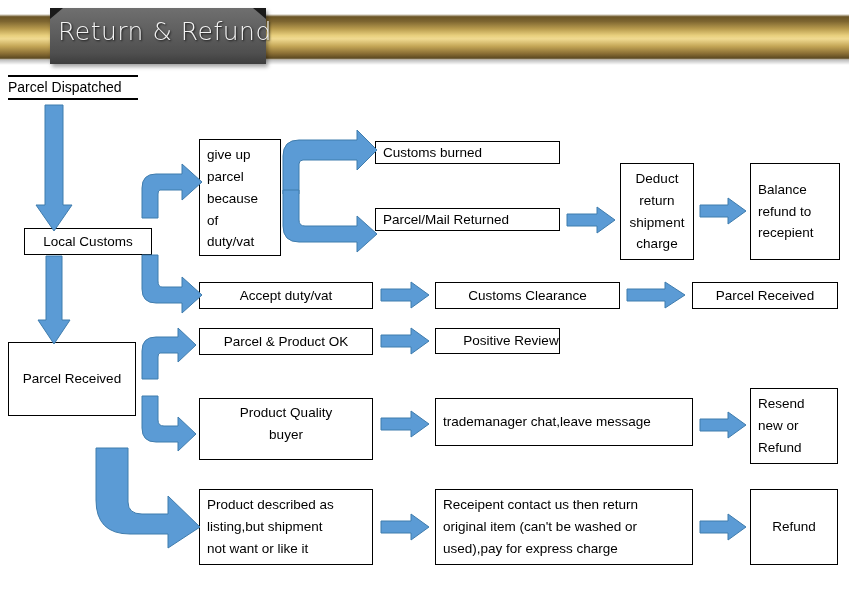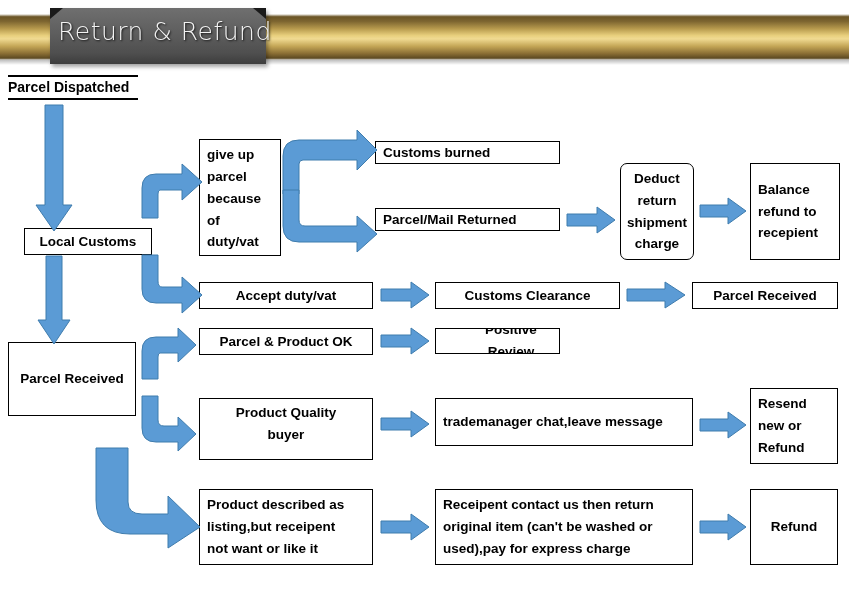--- a/index.html
+++ b/index.html
@@ -77,21 +77,21 @@
     white-space: nowrap;
   }
 
   
   .node {
     position: absolute;
     box-sizing: border-box;
     border: 1.5px solid #000000;
     background: #ffffff;
     color: #000000;
-    font-weight: bold;
+    font-weight: normal;
     font-size: 13.5px;
     line-height: 1.62;
     display: flex;
     align-items: center;
     justify-content: center;
     text-align: center;
     overflow: hidden;
   }
   .node.left   { justify-content: flex-start; text-align: left; padding-left: 7px; }
   .node.topal  { align-items: flex-start; }
@@ -142,21 +142,21 @@
 </div>
 
 <div class="node left" style="left:375px; top:141px; width:185px; height:23px;">
   <span class="ln">Customs burned</span>
 </div>
 
 <div class="node left" style="left:375px; top:208px; width:185px; height:23px;">
   <span class="ln">Parcel/Mail Returned</span>
 </div>
 
-<div class="node" style="left:620px; top:163px; width:74px; height:97px;border-radius:7px;">
+<div class="node" style="left:620px; top:163px; width:74px; height:97px;">
   <div style="width:100%">
     <span class="ln">Deduct</span>
     <span class="ln">return</span>
     <span class="ln">shipment</span>
     <span class="ln">charge</span>
   </div>
 </div>
 
 <div class="node left" style="left:750px; top:163px; width:90px; height:97px;">
   <div style="width:100%">
@@ -207,21 +207,21 @@
   <div style="width:100%">
     <span class="ln">Resend</span>
     <span class="ln">new or</span>
     <span class="ln">Refund</span>
   </div>
 </div>
 
 <div class="node left" style="left:199px; top:489px; width:174px; height:76px;">
   <div style="width:100%">
     <span class="ln">Product described as</span>
-    <span class="ln">listing,but receipent</span>
+    <span class="ln">listing,but shipment</span>
     <span class="ln">not want or like it</span>
   </div>
 </div>
 
 <div class="node left" style="left:435px; top:489px; width:258px; height:76px;">
   <div style="width:100%">
     <span class="ln">Receipent contact us then return</span>
     <span class="ln">original item (can't be washed or</span>
     <span class="ln">used),pay for express charge</span>
   </div>

